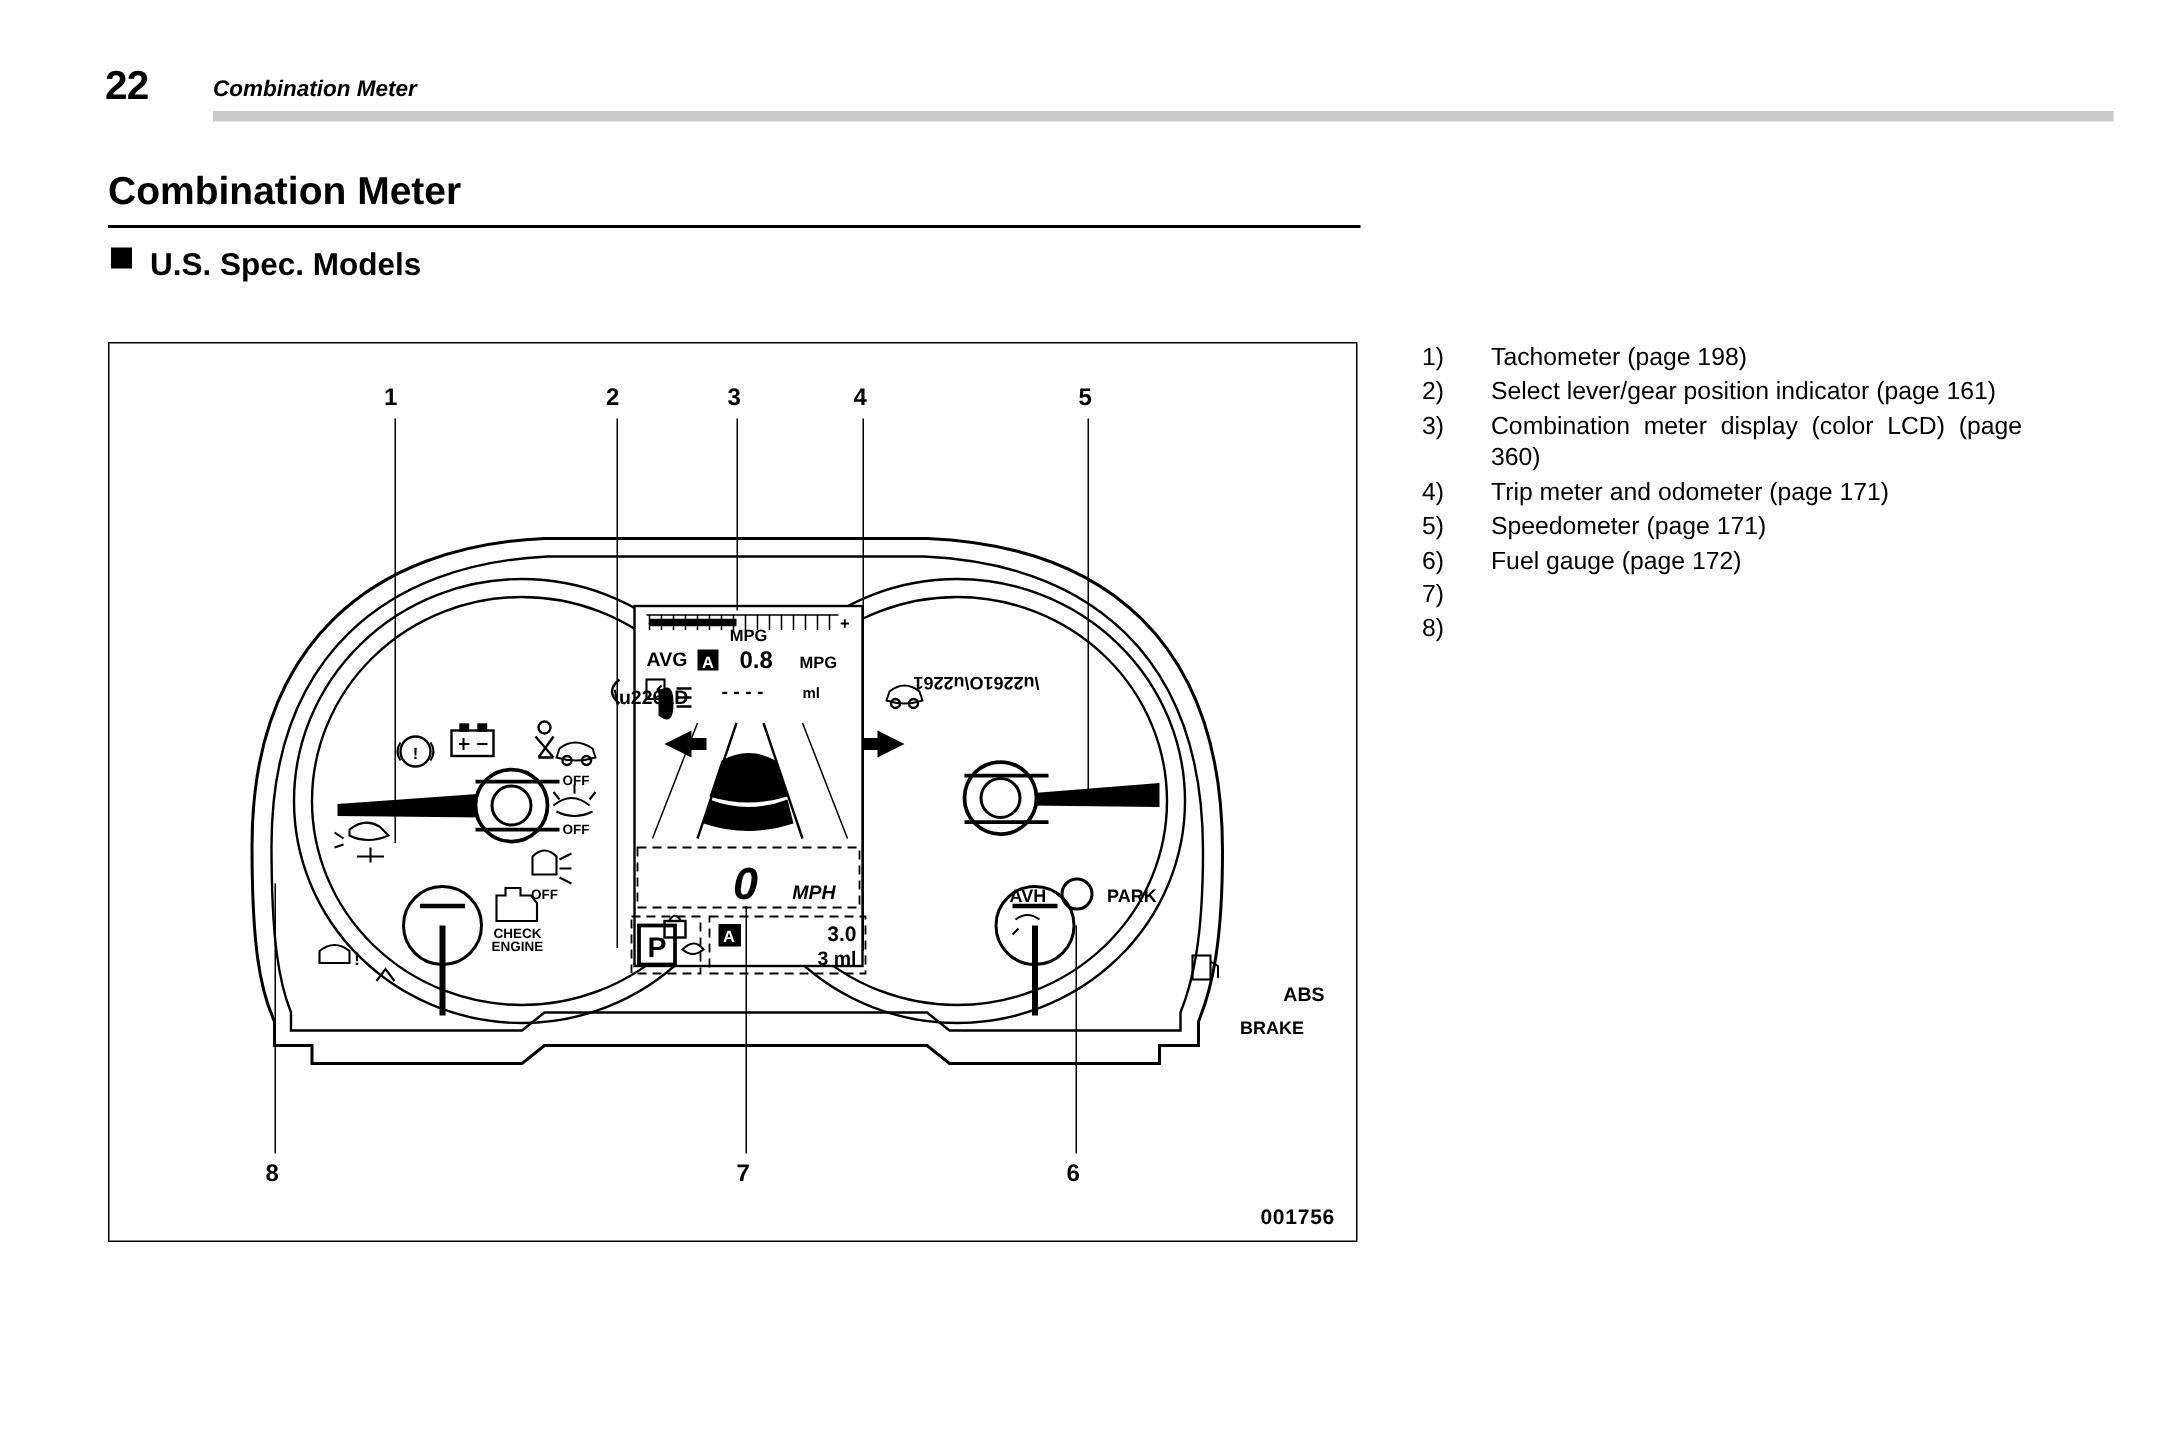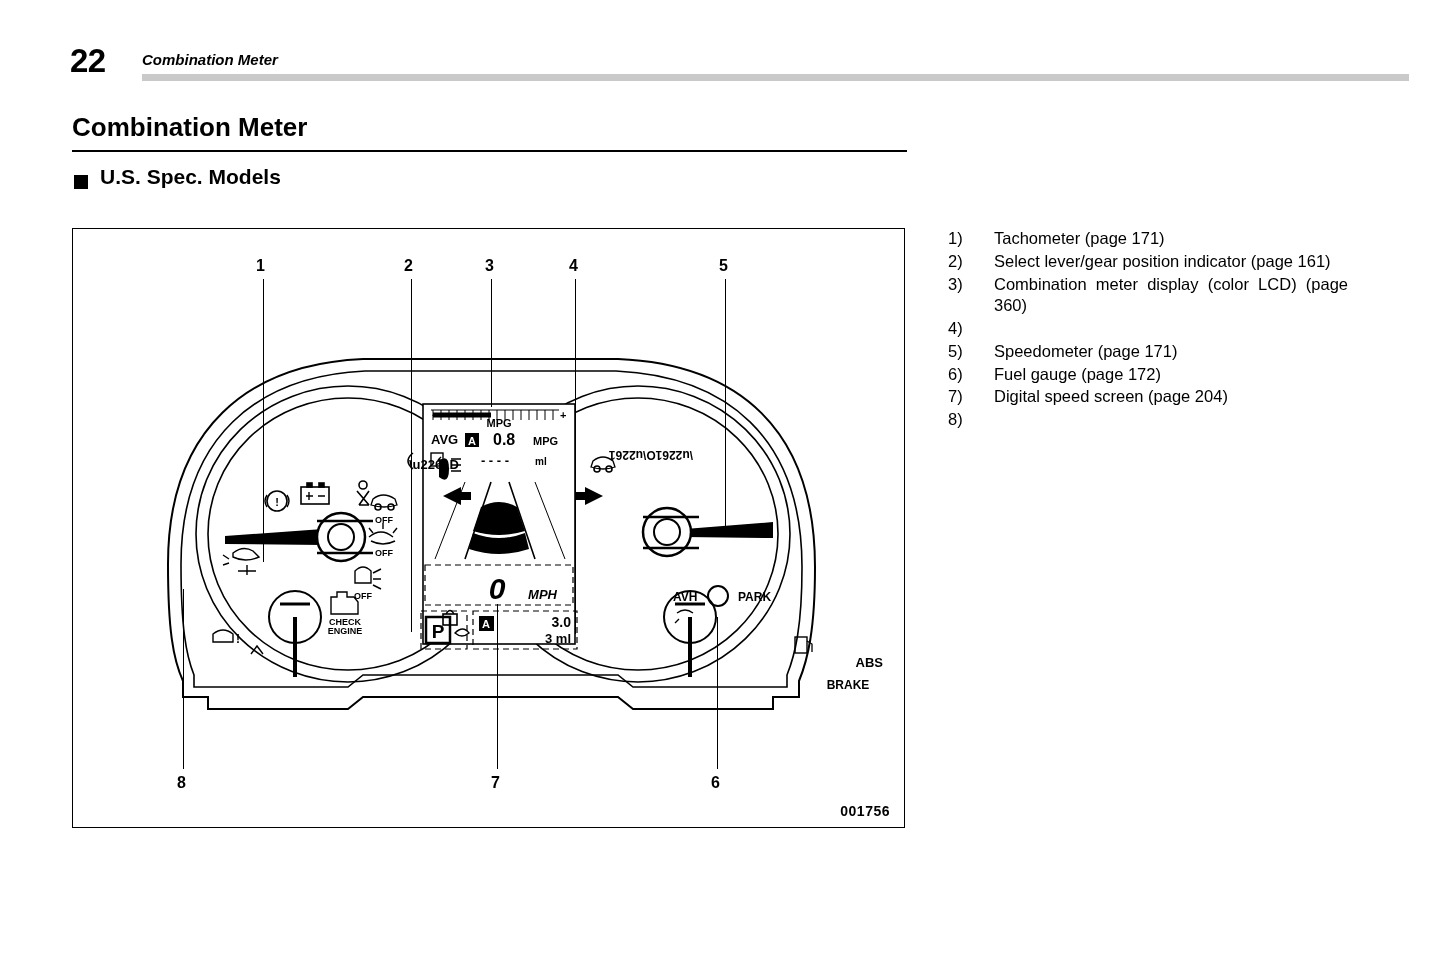--- a/index.html
+++ b/index.html
@@ -21,21 +21,21 @@
     position: absolute;
     top: 42px;
     left: 70px;
     right: 36px;
     height: 40px;
   }
   .page-number {
     position: absolute;
     left: 0;
     top: 0;
-    font-size: 33px;
+    font-size: 27px;
     font-weight: bold;
     letter-spacing: -0.5px;
   }
   .header-title {
     position: absolute;
     left: 72px;
     top: 9px;
     font-size: 15px;
     font-weight: bold;
     font-style: italic;
@@ -65,21 +65,21 @@
     height: 2px;
     background: #000;
   }
   .subsection {
     position: absolute;
     left: 74px;
     top: 165px;
     font-size: 21px;
     font-weight: bold;
     display: flex;
-    align-items: flex-end;
+    align-items: flex-start;
   }
   .subsection .bullet {
     display: inline-block;
     width: 14px;
     height: 14px;
     background: #000;
     margin-right: 12px;
   }
 
   
@@ -402,41 +402,41 @@
 
   <div class="callout" style="left:638px; top:545px;">6</div>
   <div class="leader" style="left:644px; top:388px; height:152px;"></div>
 
   <div class="fig-id">001756</div>
 </div>
 
 <div class="legend">
   <div class="legend-item">
     <span class="legend-num">1)</span>
-    <span class="legend-text">Tachometer (page 171)</span>
+    <span class="legend-text">Tachometer (page 198)</span>
   </div>
   <div class="legend-item">
     <span class="legend-num">2)</span>
     <span class="legend-text">Select lever/gear position indicator (page 161)</span>
   </div>
   <div class="legend-item">
     <span class="legend-num">3)</span>
     <span class="legend-text">Combination meter display (color LCD) (page 360)</span>
   </div>
   <div class="legend-item">
     <span class="legend-num">4)</span>
+    <span class="legend-text">Trip meter and odometer (page 171)</span>
   </div>
   <div class="legend-item">
     <span class="legend-num">5)</span>
     <span class="legend-text">Speedometer (page 171)</span>
   </div>
   <div class="legend-item">
     <span class="legend-num">6)</span>
     <span class="legend-text">Fuel gauge (page 172)</span>
   </div>
   <div class="legend-item">
     <span class="legend-num">7)</span>
-    <span class="legend-text">Digital speed screen (page 204)</span>
   </div>
   <div class="legend-item">
     <span class="legend-num">8)</span>
   </div>
 </div>
 
 </body></html>

